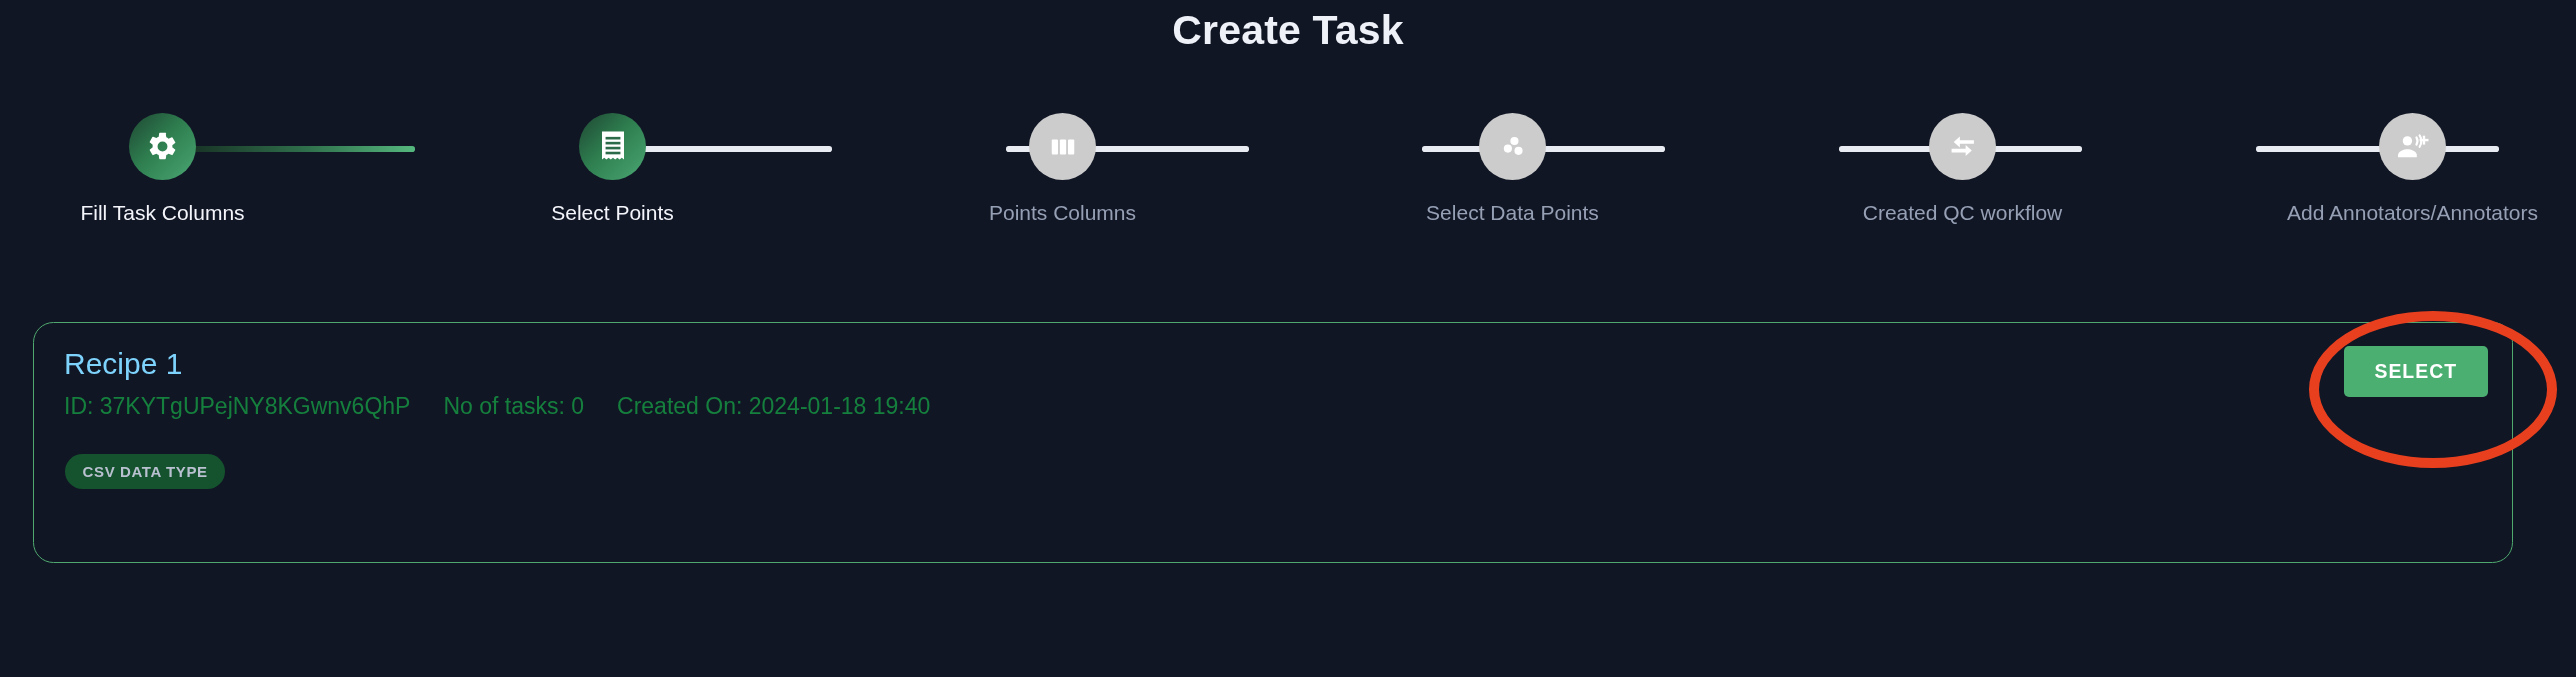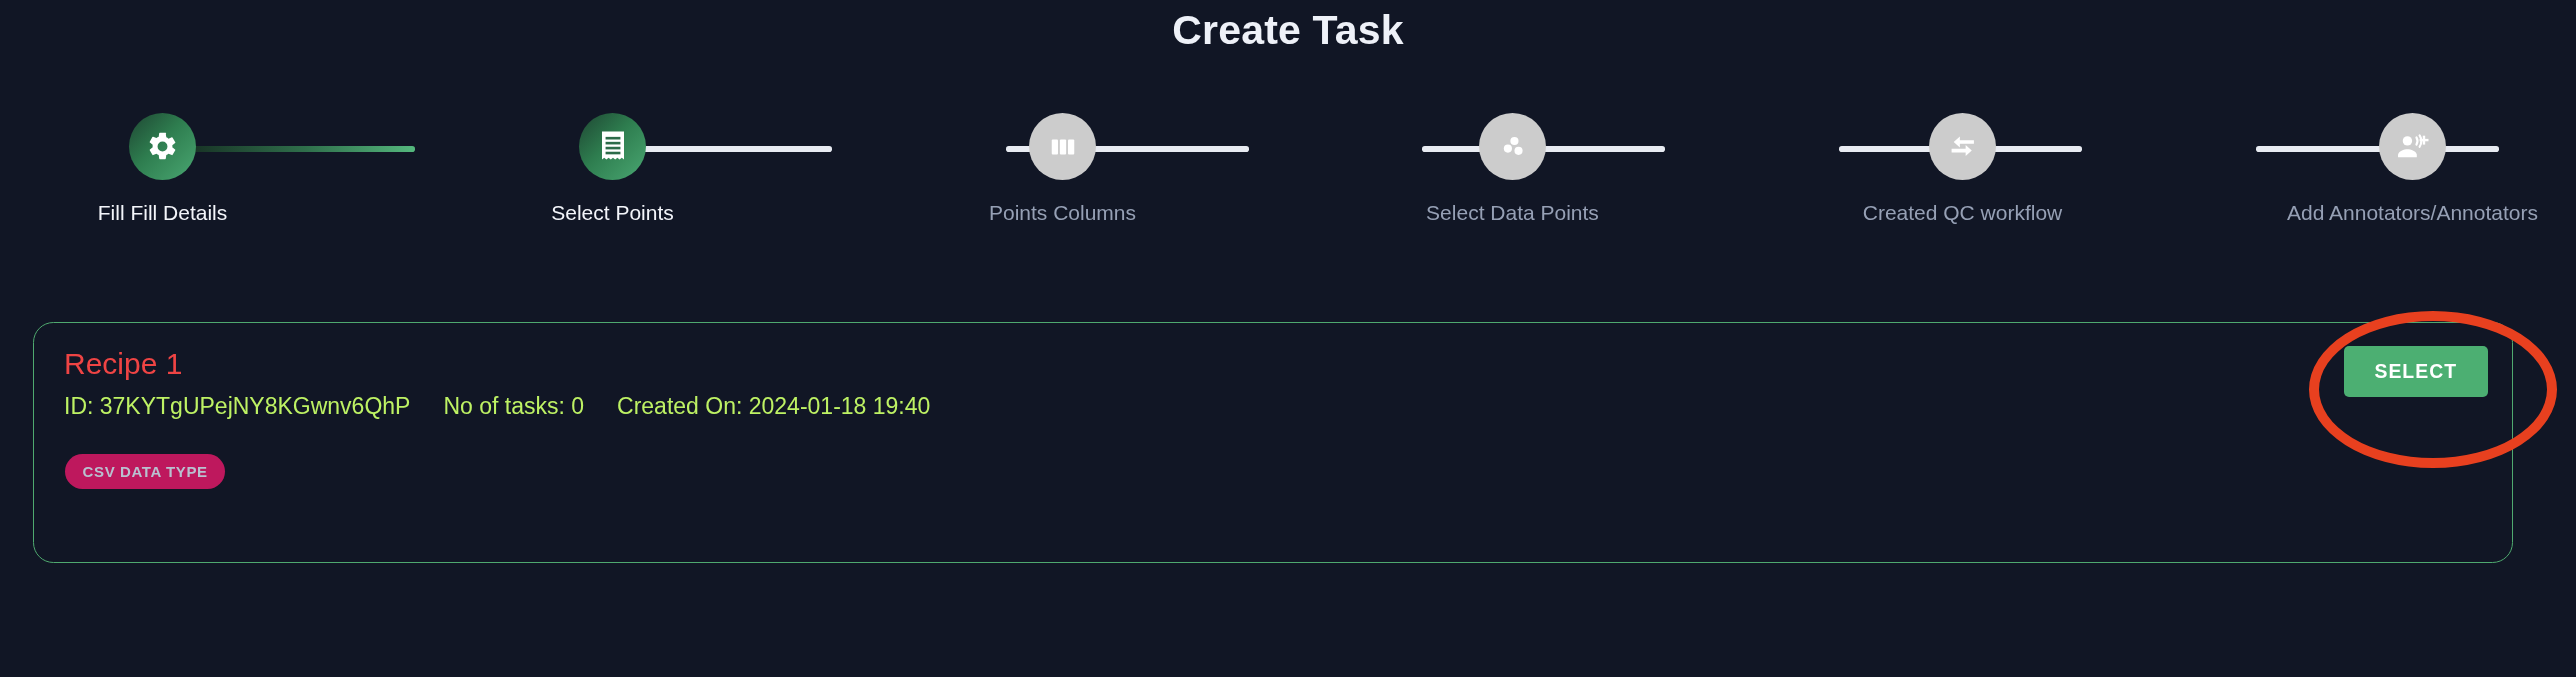--- a/index.html
+++ b/index.html
@@ -107,42 +107,42 @@
     border: 1.9px solid #4fa96f;
     border-radius: 20.4px;
     background: #111625;
   }
 
   .recipe-title {
     position: absolute;
     left: 30px;
     top: 26px;
     font-size: 30px;
-    color: #ef4444;
+    color: #7dd3fc;
     line-height: 1;
   }
 
   .recipe-meta {
     position: absolute;
     left: 30px;
     top: 72px;
     display: flex;
     align-items: baseline;
     gap: 33px;
     font-size: 23px;
-    color: #bef264;
+    color: #15803d;
     line-height: 1;
     white-space: nowrap;
   }
 
   .chip {
     position: absolute;
     left: 31px;
     top: 131px;
-    background: #be185d;
+    background: #14532d;
     color: #b9c1d0;
     font-size: 15px;
     font-weight: 700;
     letter-spacing: 0.6px;
     padding: 10.2px 17.6px;
     border-radius: 18.5px;
     line-height: 1;
   }
 
   .select-button {
@@ -192,21 +192,21 @@
   <div class="stepper">
 
     <div class="step done">
       <div class="step-circle">
         <span>
           <svg width="33" height="33" viewBox="0 0 24 24">
             <path class="glyph-dark" d="M19.14 12.94a7.07 7.07 0 0 0 .06-.94 7.07 7.07 0 0 0-.06-.94l2.03-1.58a.48.48 0 0 0 .12-.61l-1.92-3.32a.48.48 0 0 0-.59-.22l-2.39.96a7.03 7.03 0 0 0-1.62-.94l-.36-2.54A.47.47 0 0 0 13.93 2h-3.86a.47.47 0 0 0-.47.41l-.36 2.54c-.59.24-1.13.56-1.62.94l-2.39-.96a.48.48 0 0 0-.59.22L2.72 8.47a.48.48 0 0 0 .12.61l2.03 1.58c-.04.31-.06.63-.06.94s.02.63.06.94L2.84 14.12a.48.48 0 0 0-.12.61l1.92 3.32c.12.22.38.3.59.22l2.39-.96c.5.38 1.03.7 1.62.94l.36 2.54c.04.24.24.41.47.41h3.86c.23 0 .43-.17.47-.41l.36-2.54c.59-.24 1.13-.56 1.62-.94l2.39.96c.22.08.47 0 .59-.22l1.92-3.32a.48.48 0 0 0-.12-.61l-2.03-1.58ZM12 15.6A3.6 3.6 0 1 1 15.6 12 3.6 3.6 0 0 1 12 15.6Z"></path>
           </svg>
         </span>
       </div>
-      <div class="step-label">Fill Fill Details</div>
+      <div class="step-label">Fill Task Columns</div>
     </div>
 
     <div class="step done">
       <div class="step-circle">
         <span>
           <svg width="30" height="33" viewBox="0 0 20 24">
             <path class="glyph-dark" d="M2 1h16v20.4l-1.6-1.2-1.6 1.2-1.6-1.2-1.6 1.2L10 20.2l-1.6 1.2-1.6-1.2-1.6 1.2L3.6 20.2 2 21.4Z"></path>
             <rect x="4.6" y="5" width="10.8" height="1.9" fill="#2c6b49"></rect>
             <rect x="4.6" y="8.6" width="10.8" height="1.9" fill="#2c6b49"></rect>
             <rect x="4.6" y="12.2" width="10.8" height="1.9" fill="#2c6b49"></rect>

